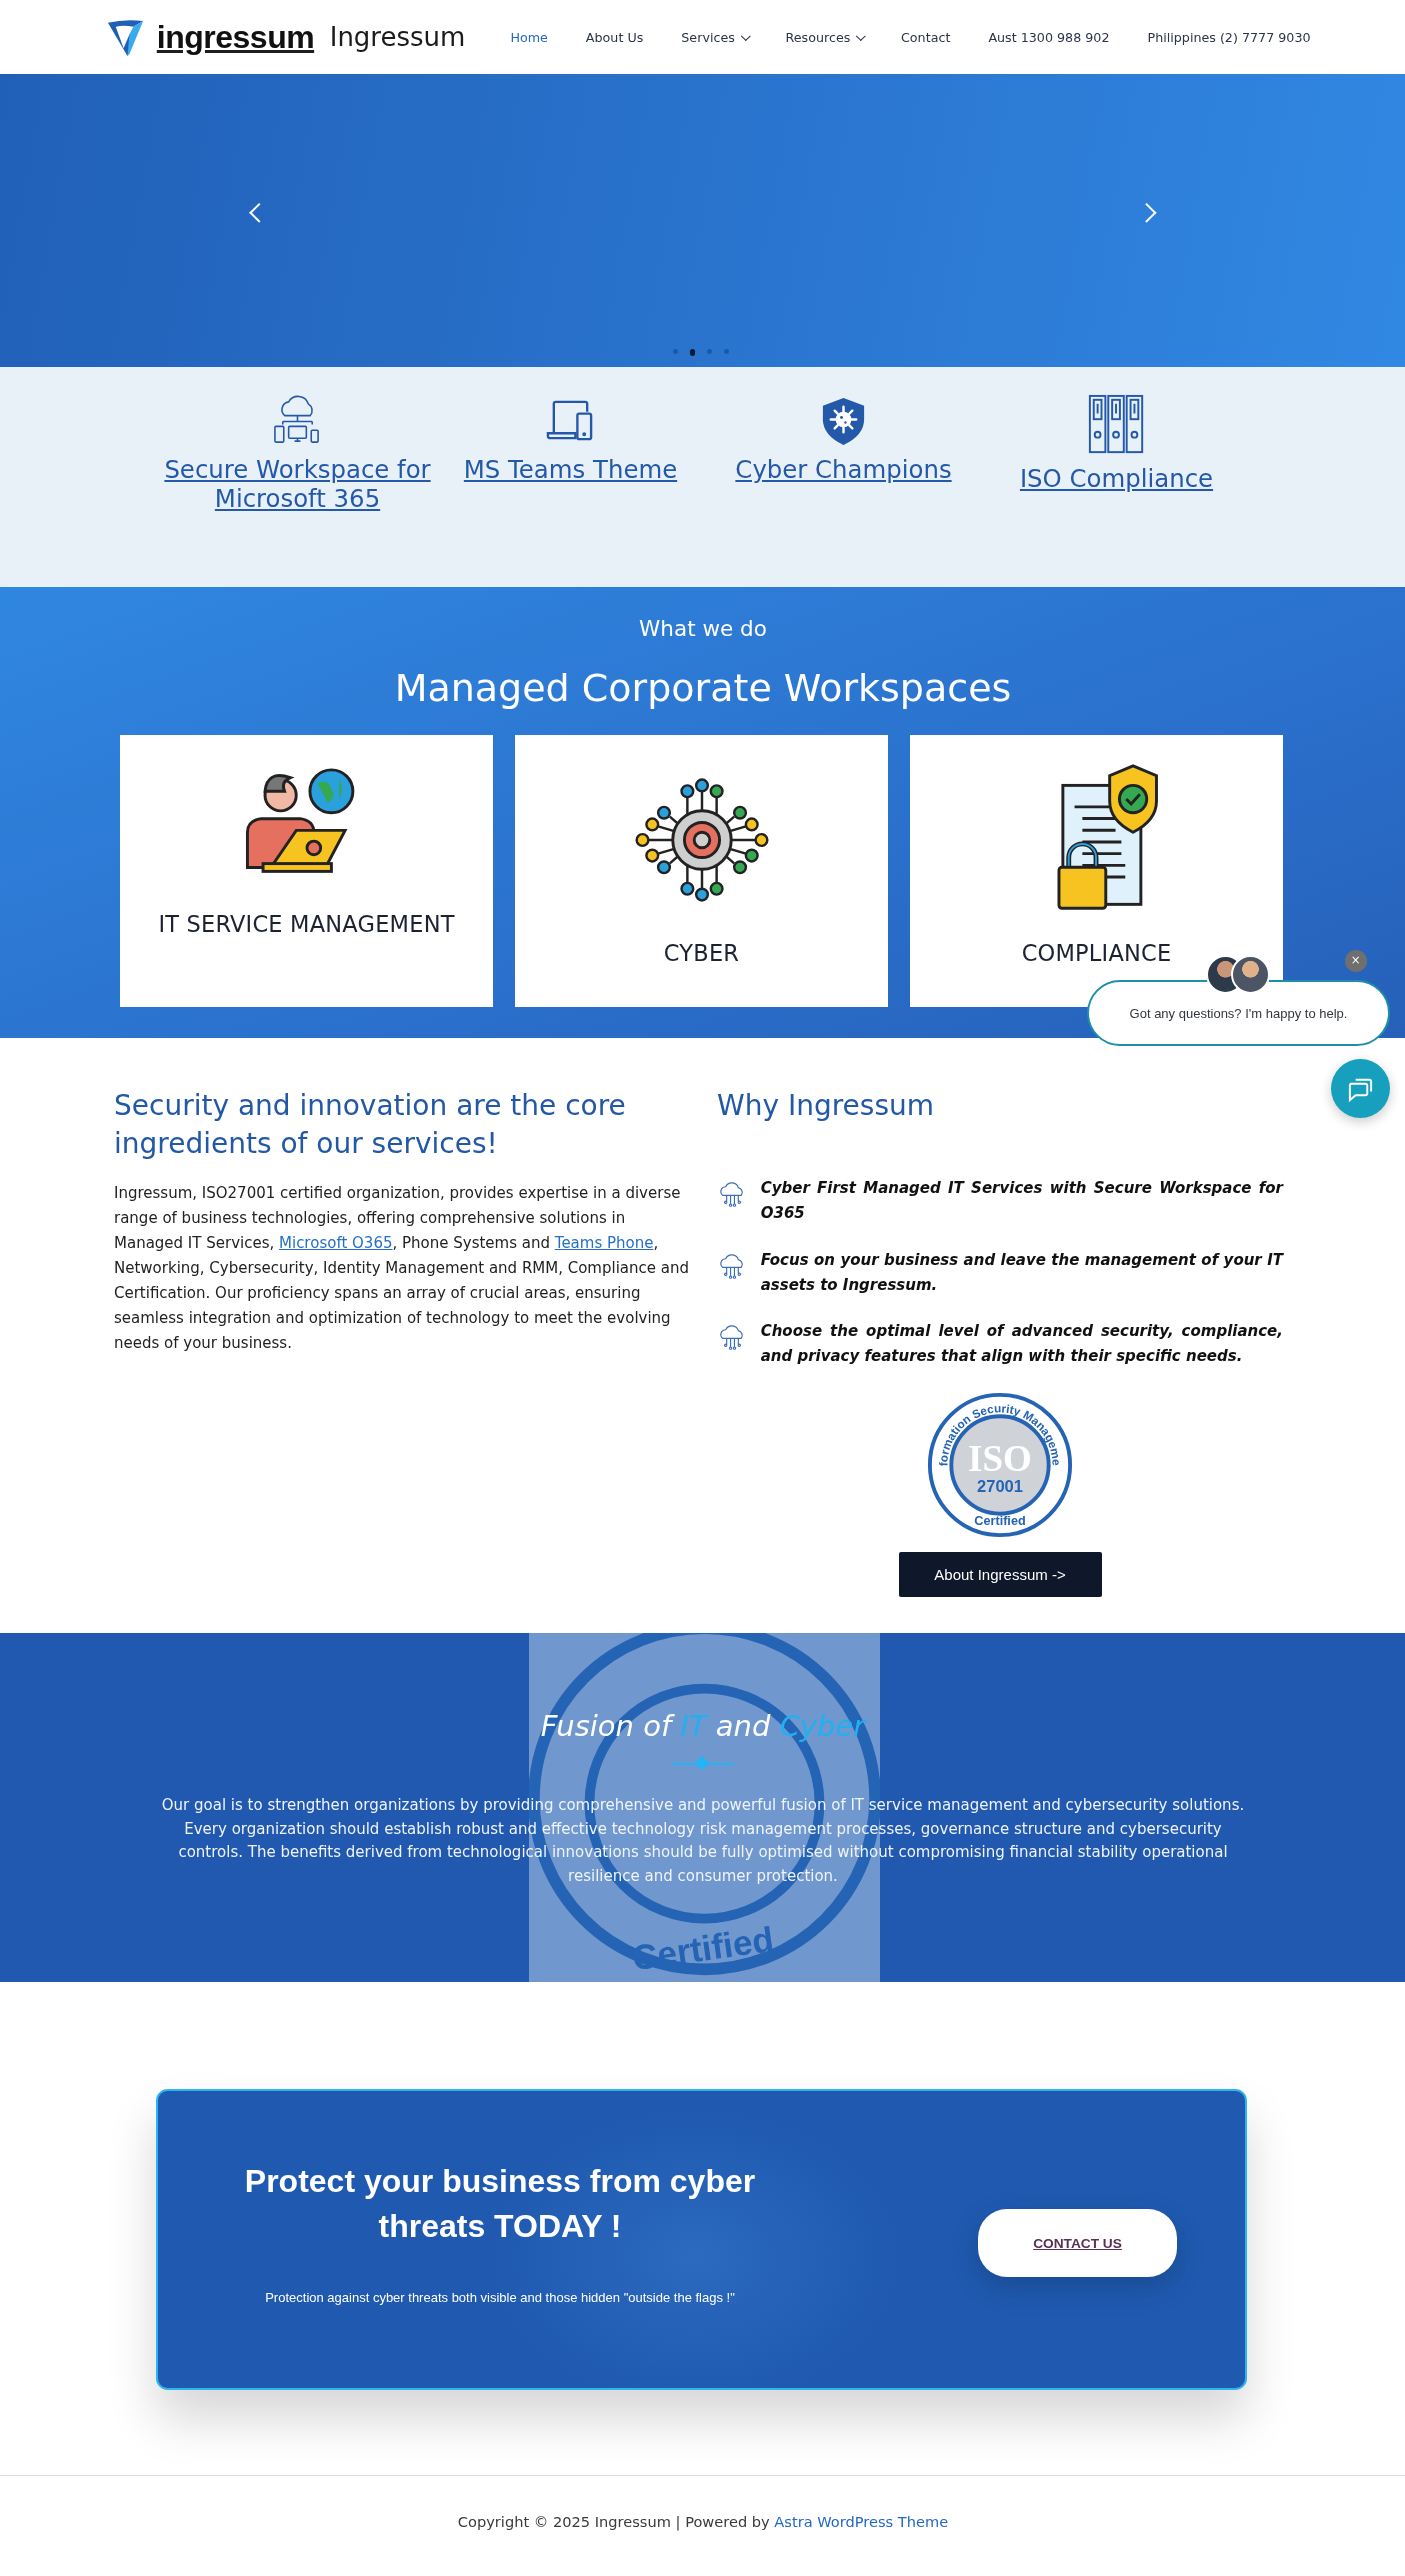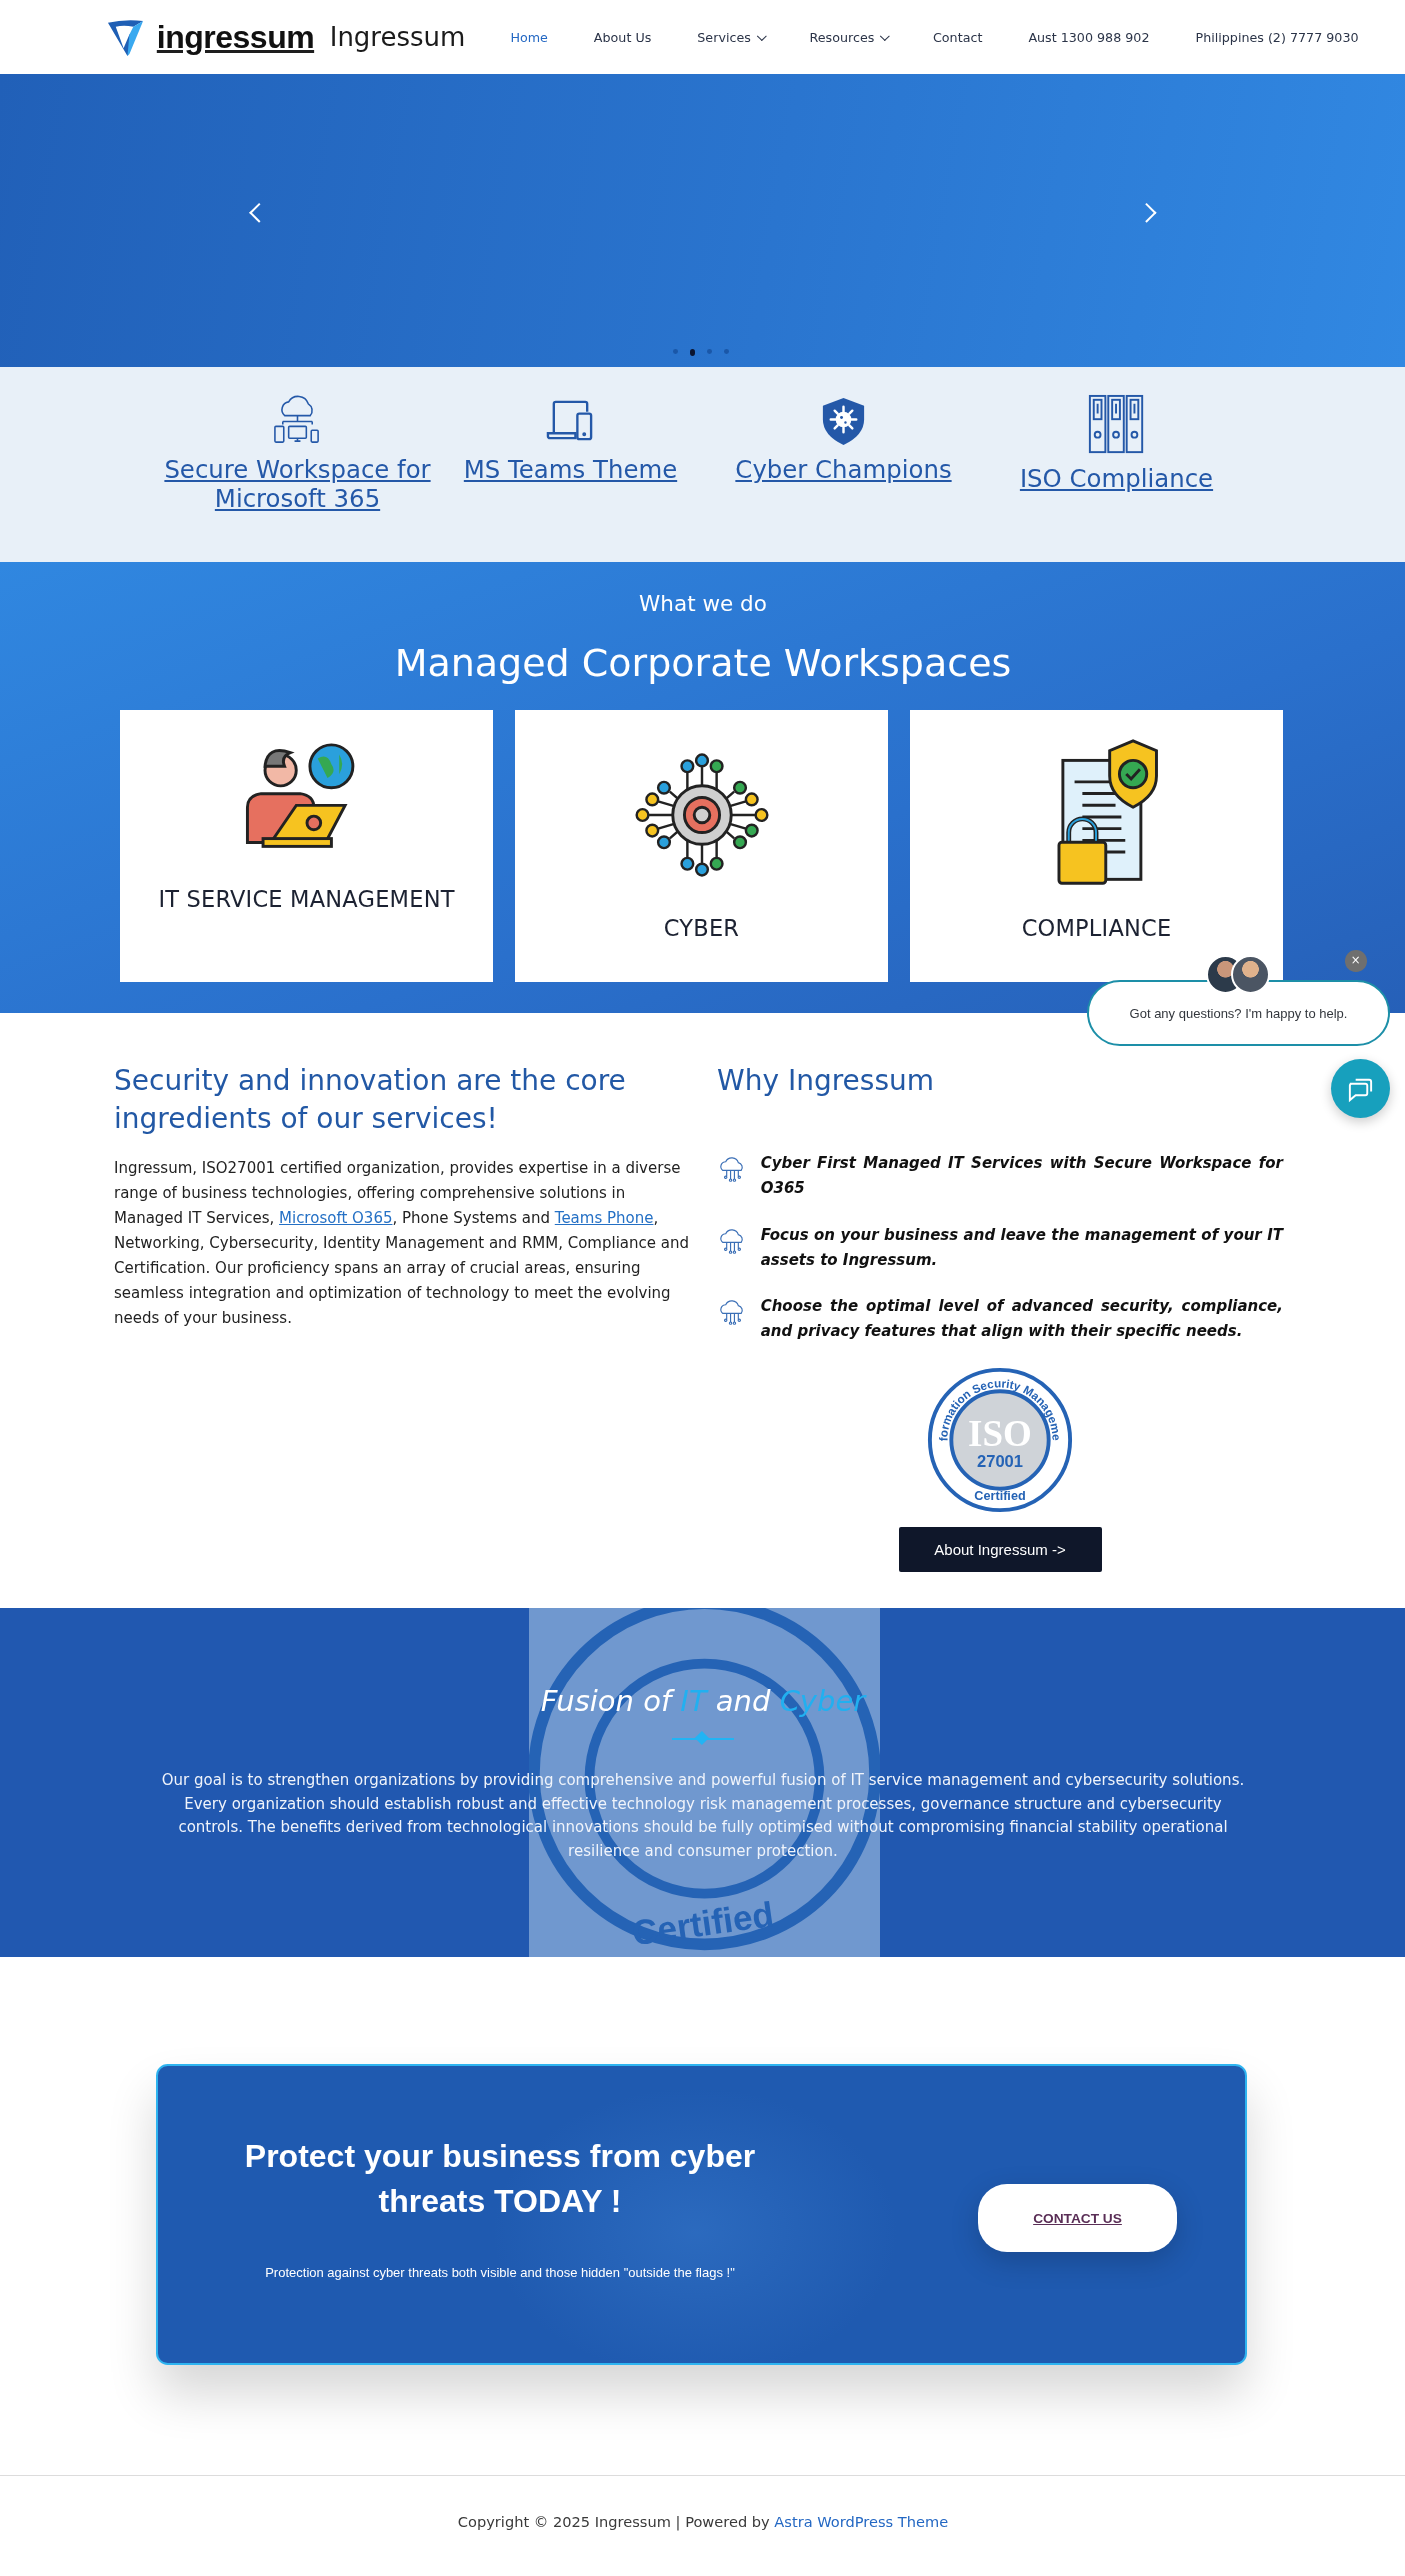--- a/index.html
+++ b/index.html
@@ -4,37 +4,37 @@
 <style>
   * { box-sizing: border-box; margin: 0; padding: 0; }
   body { width: 1406px; height: 2576px; font-family: "DejaVu Sans", sans-serif; background: #fff; color: #1e1e1e; position: relative; overflow: hidden; }
   a { color: inherit; }
 
   
   .header { height: 74px; display: flex; align-items: center; padding: 0 104px; background: #fff; }
   .logo { display: flex; align-items: center; gap: 7.8px; }
   .logo-word { font-family: "Liberation Sans", sans-serif; font-weight: 700; font-size: 32px; letter-spacing: -0.5px; color: #111; }
   .site-title { font-family: "DejaVu Sans", sans-serif; font-size: 26px; color: #1b1b1b; margin-left: 15.6px; }
-  .nav { display: flex; align-items: center; margin-left: 45px; gap: 16px; justify-content: flex-end; }
+  .nav { display: flex; align-items: center; margin-left: 45px; gap: 8px; justify-content: flex-end; }
   .nav-item { font-size: 12.7px; color: #2b3448; margin-right: 30px; display: flex; align-items: center; gap: 5.9px; text-decoration: none; white-space: nowrap; }
   .nav-item.active { color: #2468c3; }
   .nav-item:last-child { margin-right: 0; }
   .chev { width: 6.8px; height: 6.8px; border-right: 1.5px solid #2b3448; border-bottom: 1.5px solid #2b3448; transform: rotate(45deg) translateY(-2px); display: inline-block; }
 
   
   .hero { height: 293px; background: linear-gradient(100deg, #2160b8 0%, #2a75cf 55%, #3188e2 100%); position: relative; }
   .hero-arrow { position: absolute; top: 132px; width: 13.7px; height: 13.7px; border-top: 2.4px solid #fff; border-left: 2.4px solid #fff; cursor: pointer; }
   .hero-arrow.prev { left: 252px; transform: rotate(-45deg); }
   .hero-arrow.next { left: 1140px; transform: rotate(135deg); }
   .dots { position: absolute; left: 673px; top: 275px; display: flex; gap: 11.7px; }
   .dot { width: 4.9px; height: 4.9px; border-radius: 50%; background: #1a57a8; }
   .dot.active { background: #0b1530; width: 5.9px; height: 6.8px; }
 
   
-  .features { height: 195px; background: #e8f0f8; display: flex; padding: 0 113px 0 161px; }
+  .features { height: 220px; background: #e8f0f8; display: flex; padding: 0 113px 0 161px; }
   .feature { width: 273px; display: flex; flex-direction: column; align-items: center; padding-top: 27px; text-decoration: none; }
   .feature svg { display: block; }
   .feature-label { color: #2458a8; font-size: 24.4px; text-decoration: underline; text-align: center; line-height: 29px; margin-top: 7.8px; }
 
   
   .what { height: 451px; background: linear-gradient(160deg, #3087e0 0%, #2a70cc 60%, #2660b8 100%); position: relative; text-align: center; }
   .what-sub { color: #fff; font-size: 21.5px; padding-top: 29px; }
   .what-title { color: #fff; font-size: 38px; margin-top: 25px; }
   .cards { position: absolute; top: 148px; left: 120px; display: flex; gap: 22px; }
   .card { width: 373px; height: 272px; background: #fff; display: flex; flex-direction: column; align-items: center; padding-top: 27px; }

